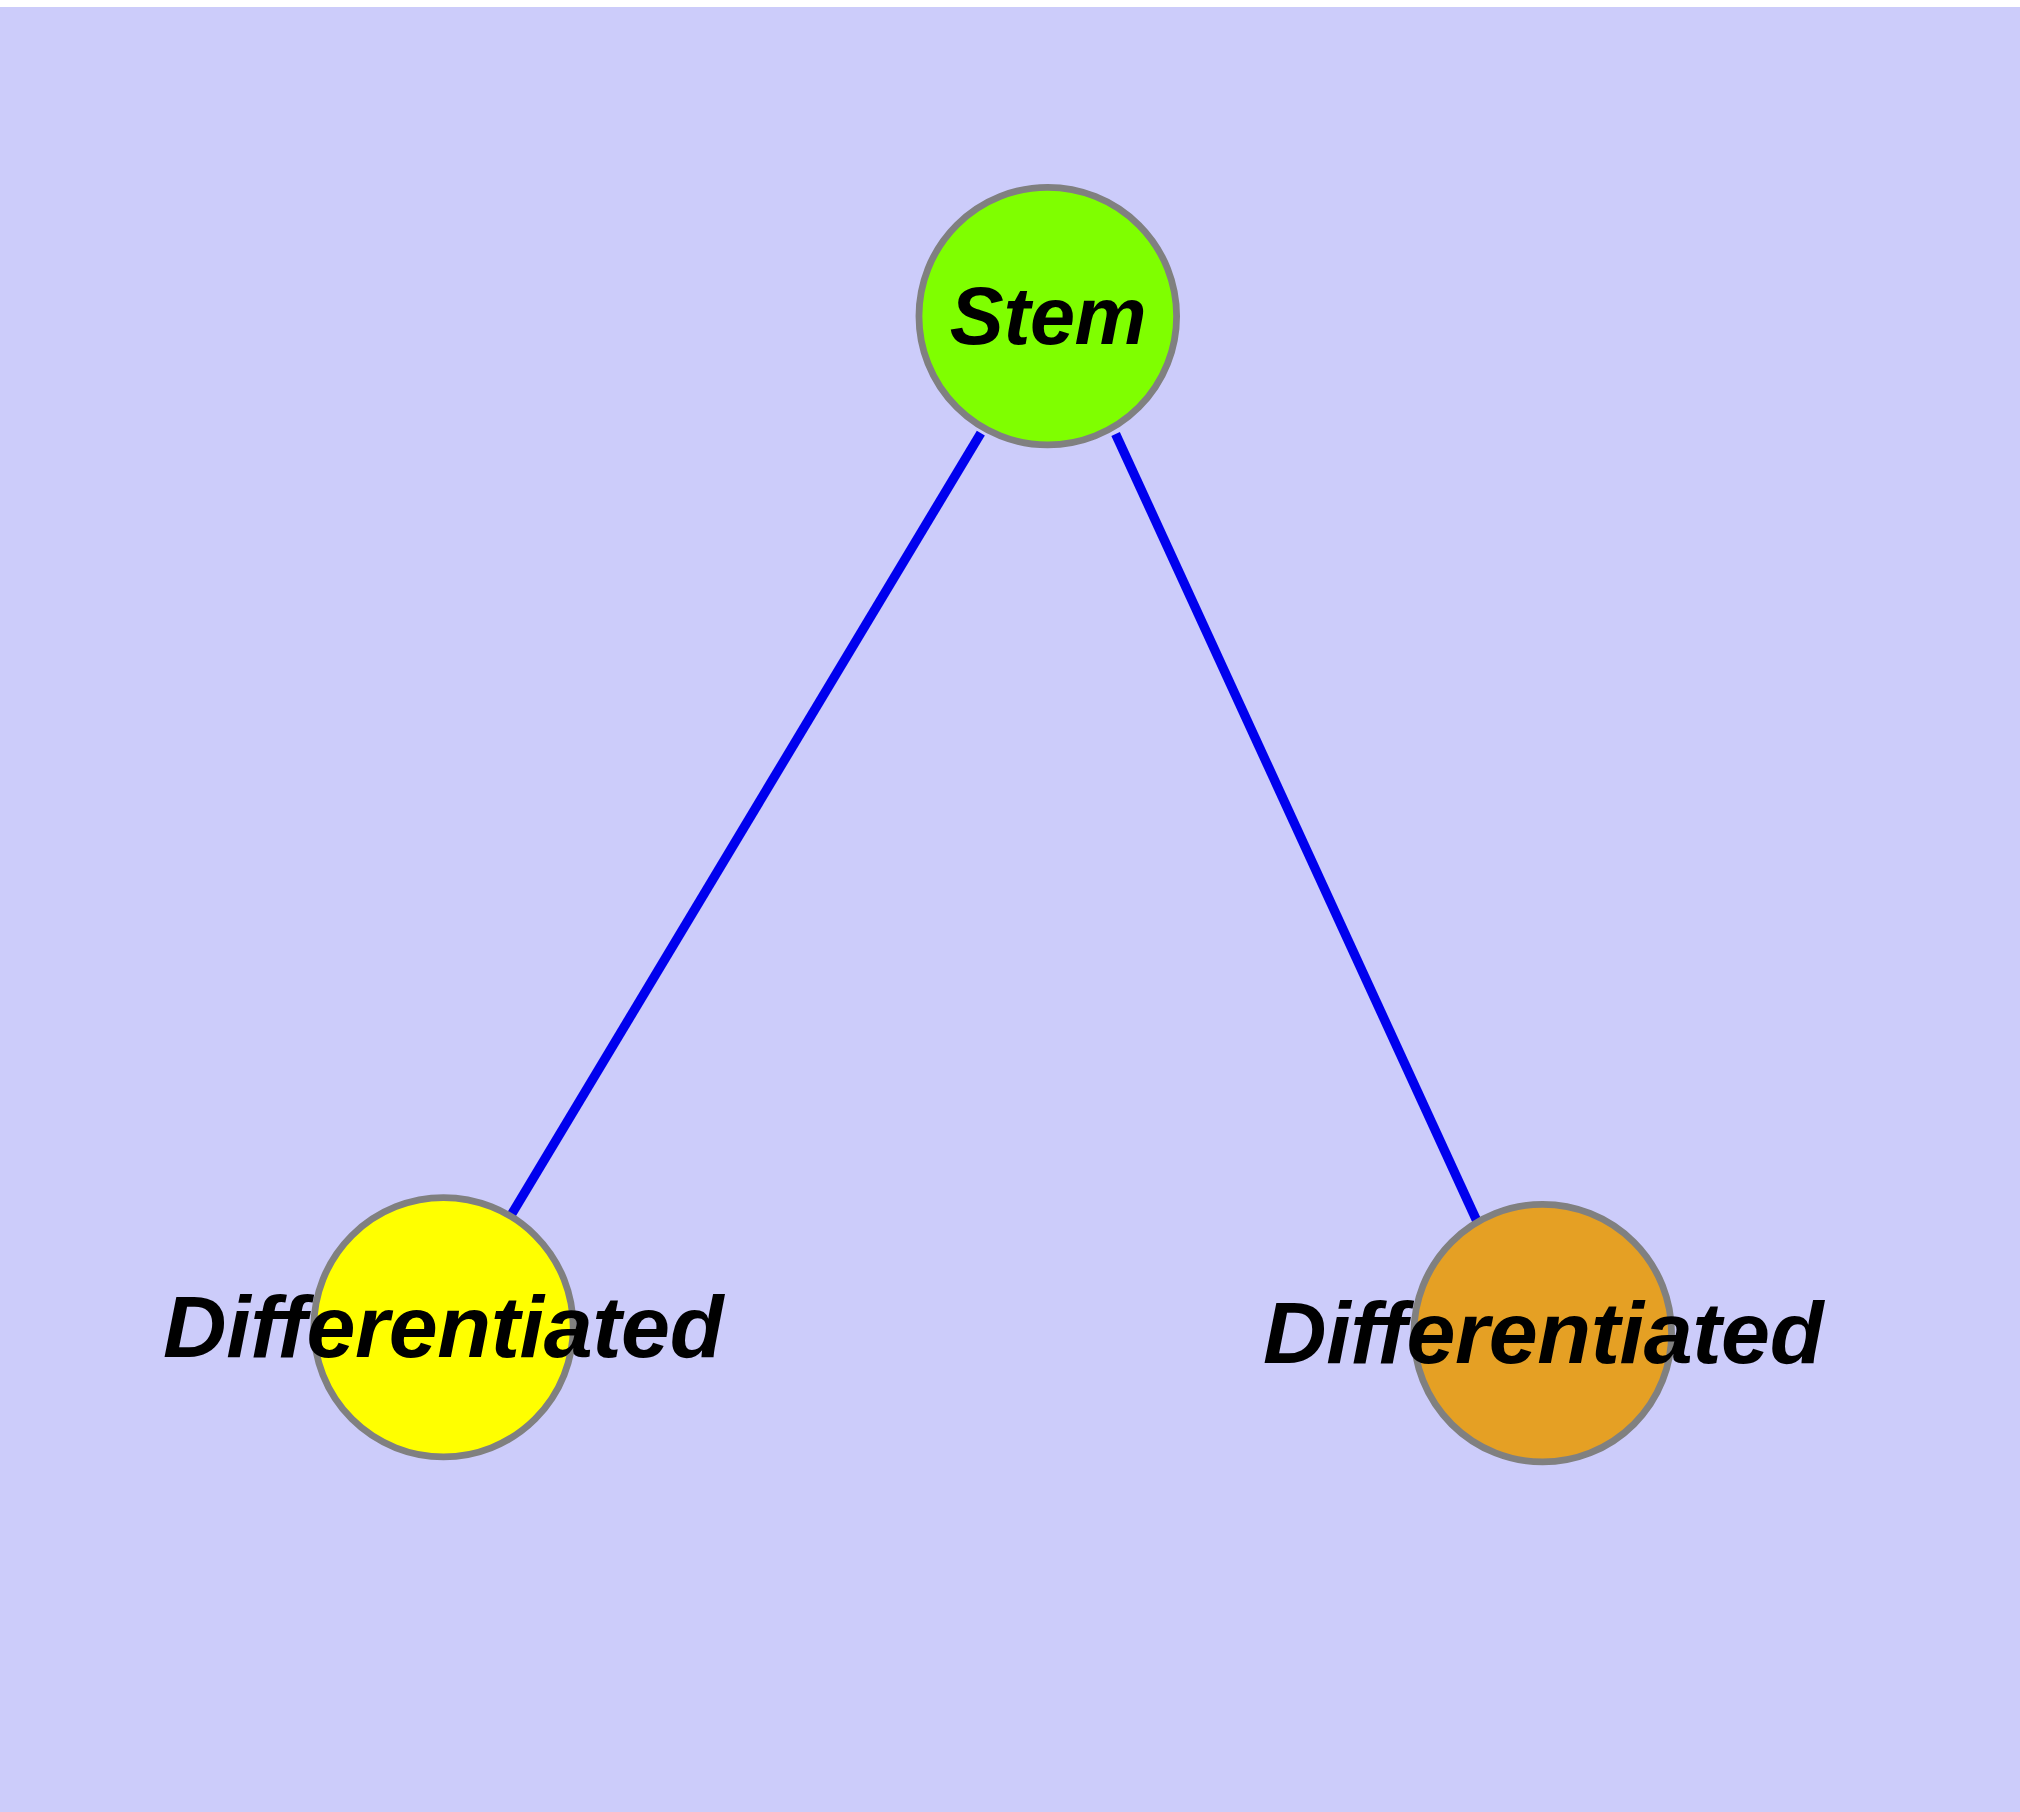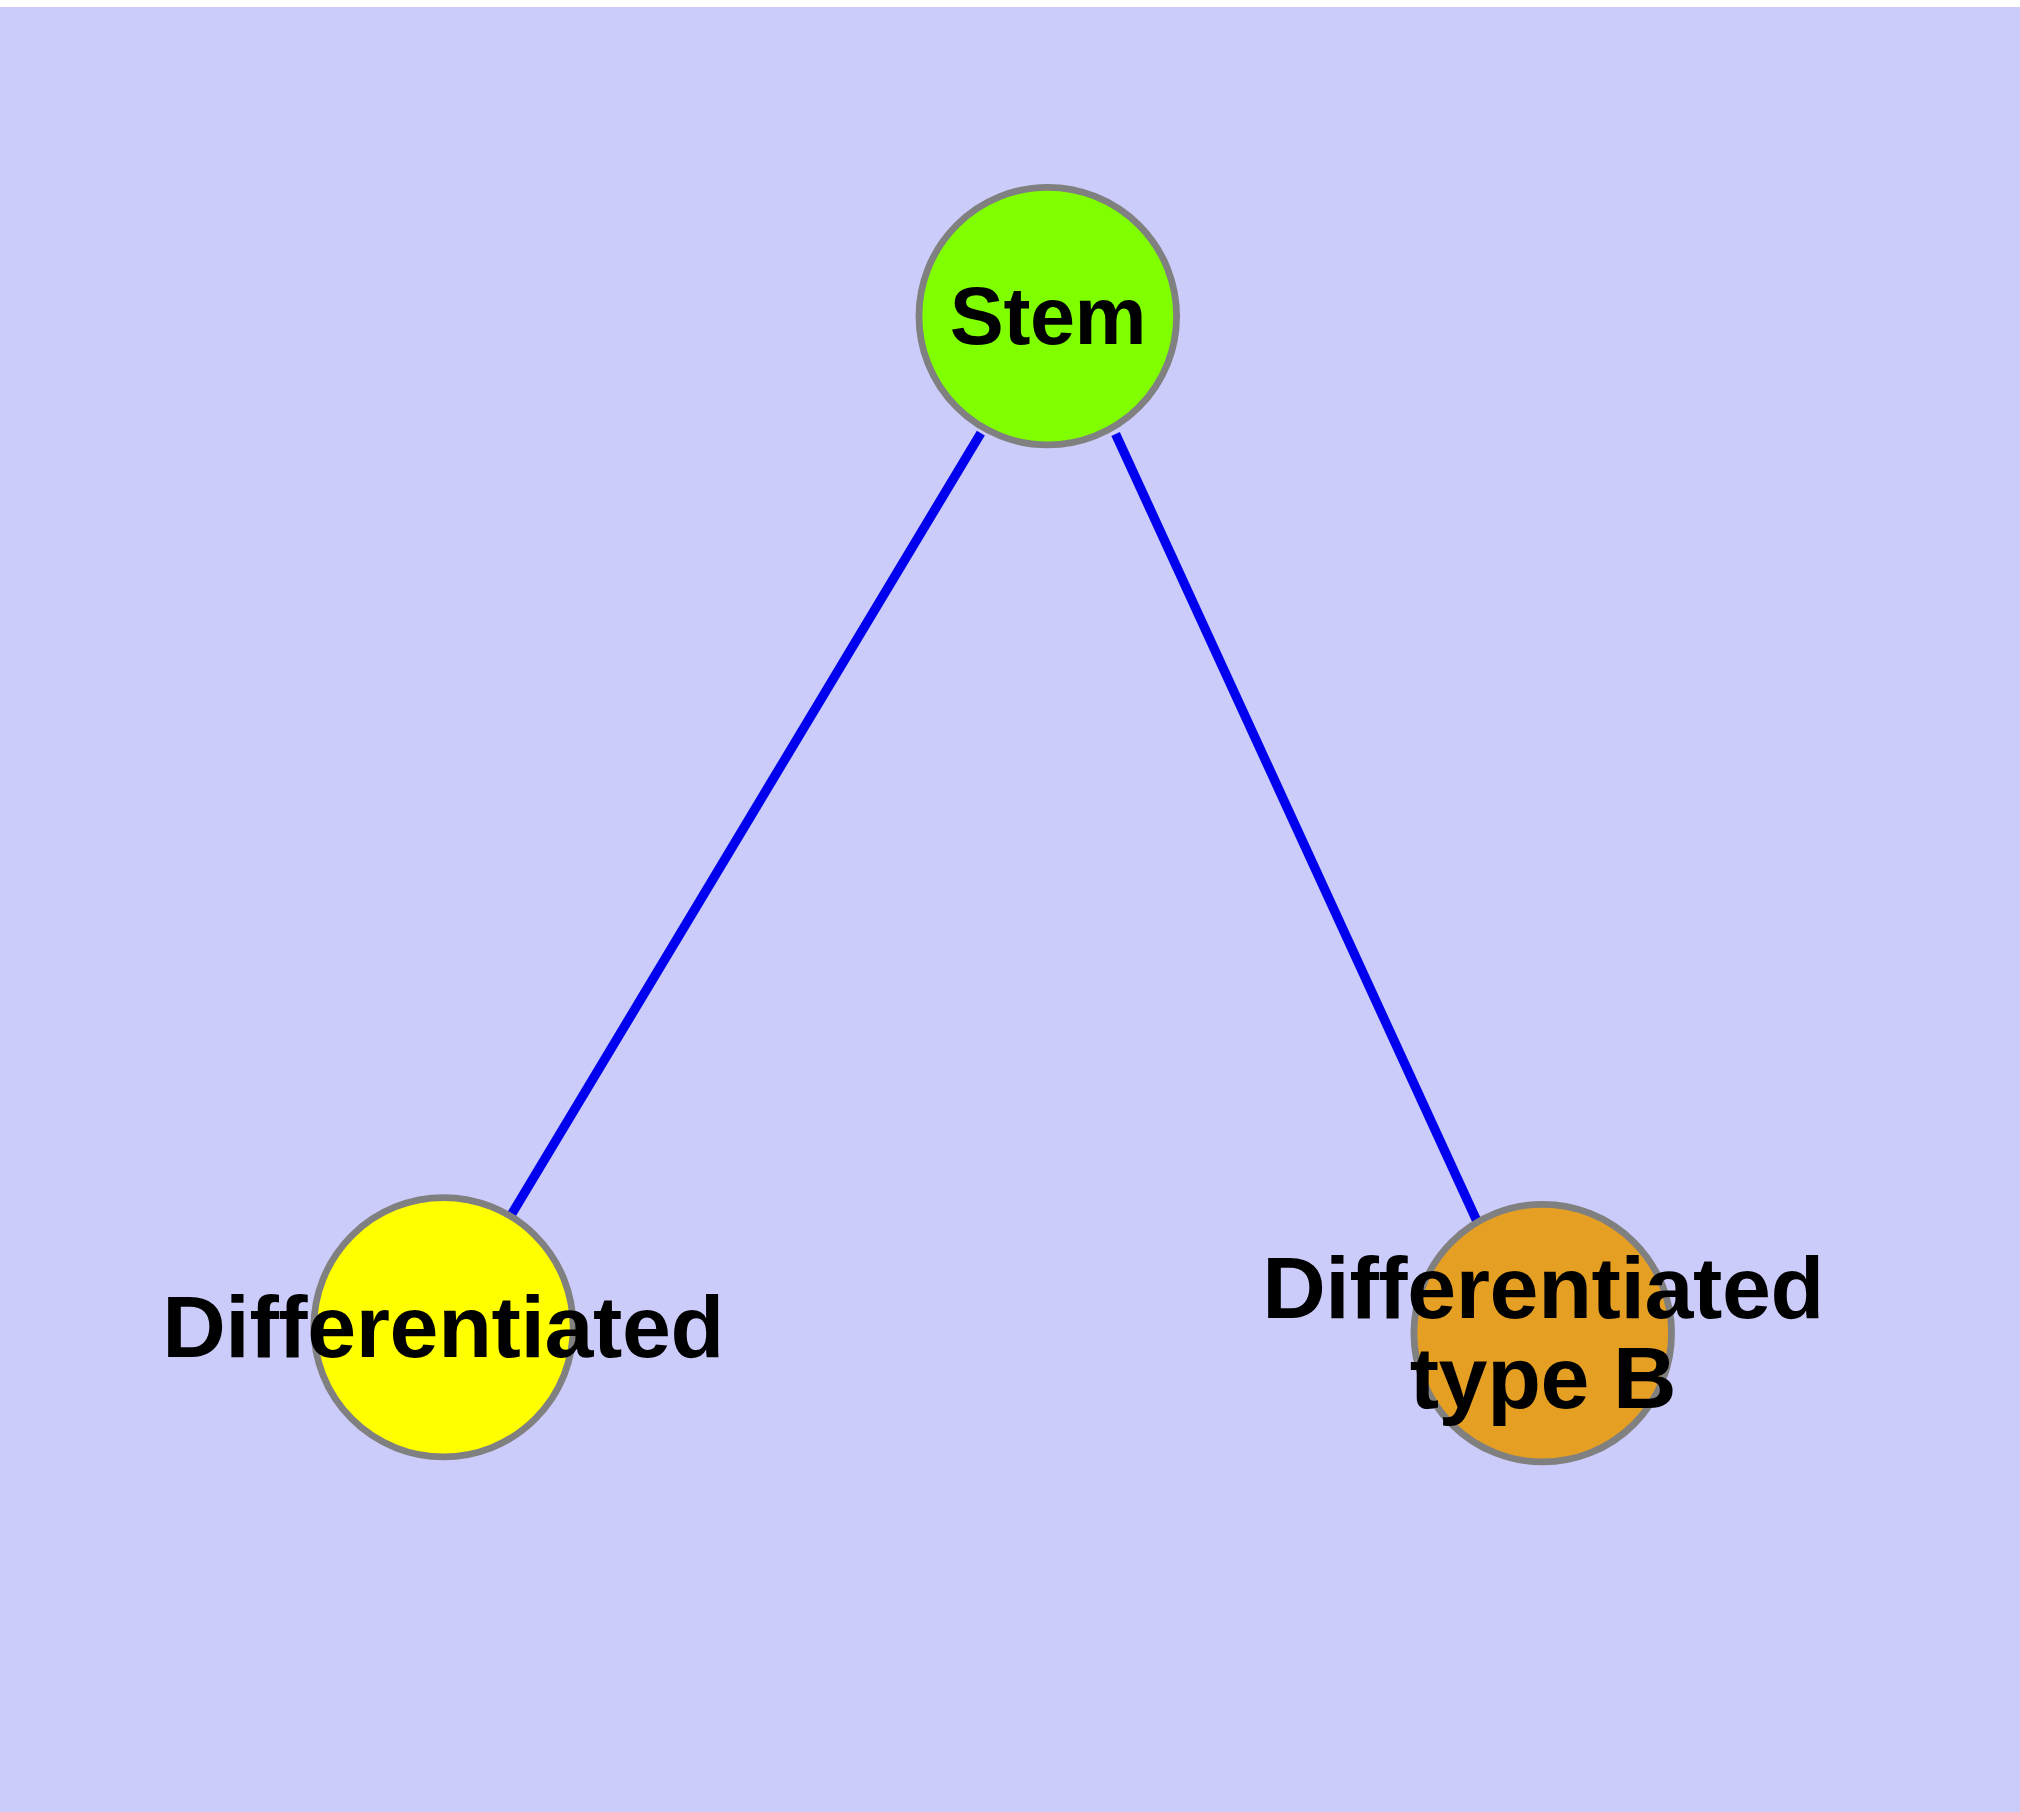--- a/index.html
+++ b/index.html
@@ -37,20 +37,21 @@
     position: absolute;
     transform: translate(-50%, -50%);
     text-align: center;
     font-weight: bold;
     color: #000000;
     white-space: nowrap;
     line-height: 1.02;
     font-family: "Liberation Sans", sans-serif;
     letter-spacing: -0.4px;
     pointer-events: none;
+    font-style: italic;
   }
   .node-label.root {
     font-size: 81px;
   }
   .node-label.leaf {
     font-size: 88px;
   }
   .label-line {
     display: block;
   }
@@ -76,18 +77,17 @@
 
   <div id="labels-layer">
       <div class="node-label root" style="left: 1048px; top: 316px; font-size: 81px;">
         <span class="label-line">Stem</span>
       </div>
       <div class="node-label leaf" style="left: 443px; top: 1327px; font-size: 88px;">
         <span class="label-line">Differentiated</span>
       </div>
       <div class="node-label leaf" style="left: 1543px; top: 1333px; font-size: 88px;">
         <span class="label-line">Differentiated</span>
-        <span class="label-line">type B</span>
       </div>
     </div>
 
 </div>
 
 
 </body></html>

